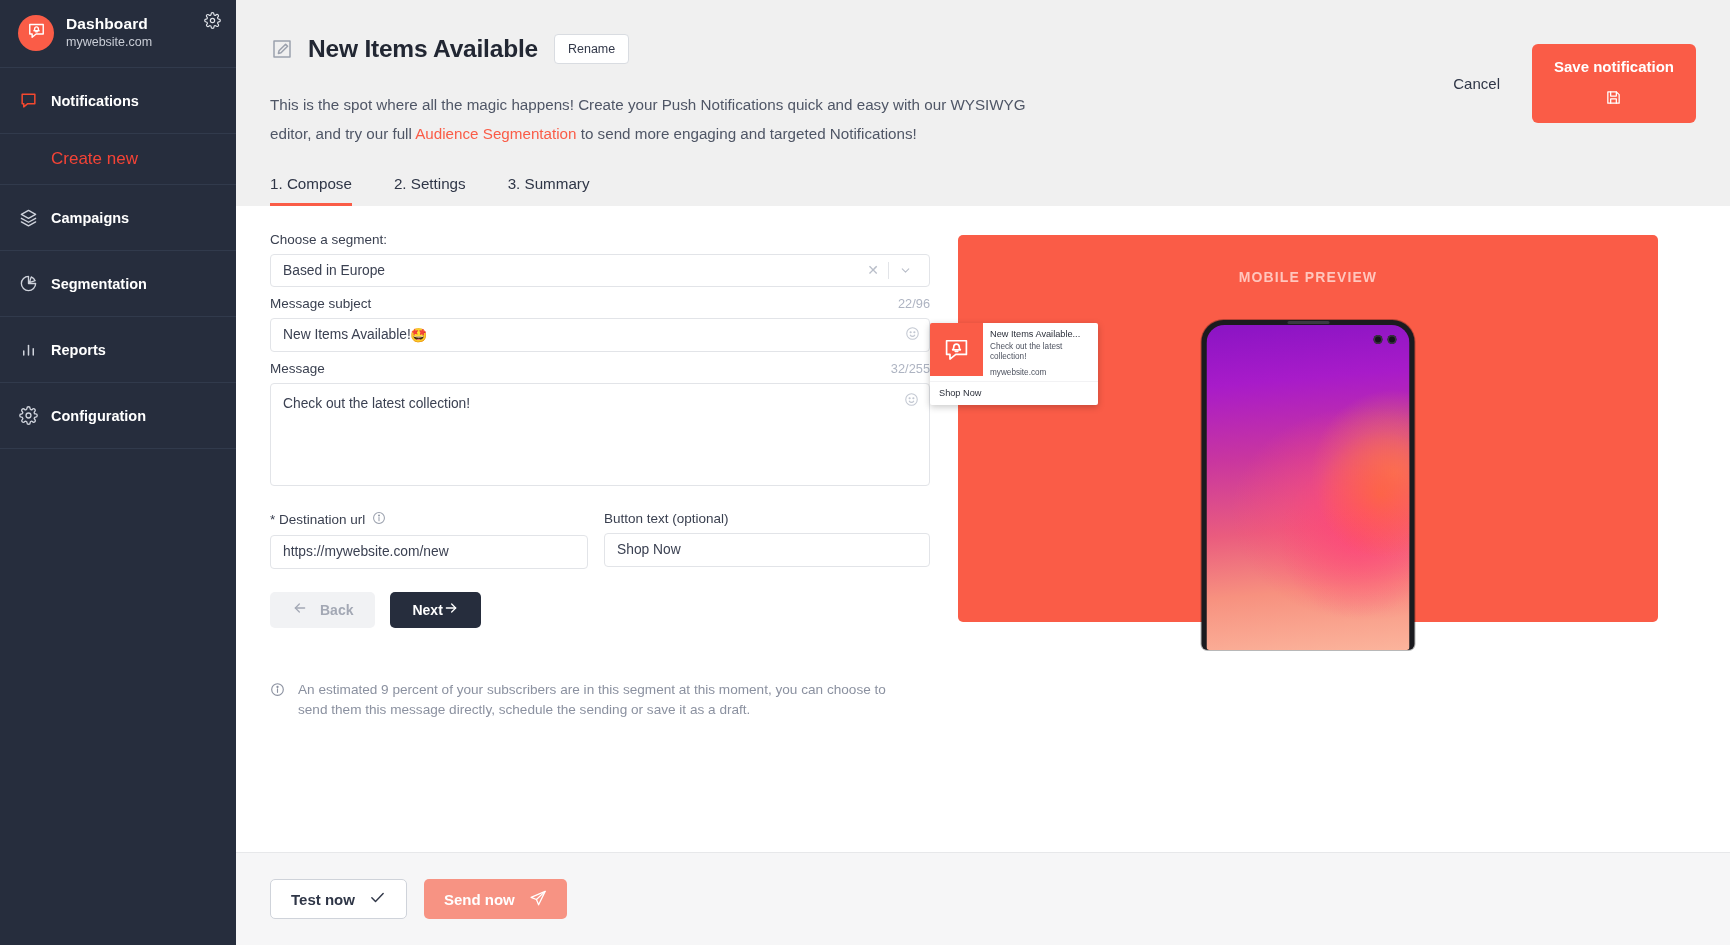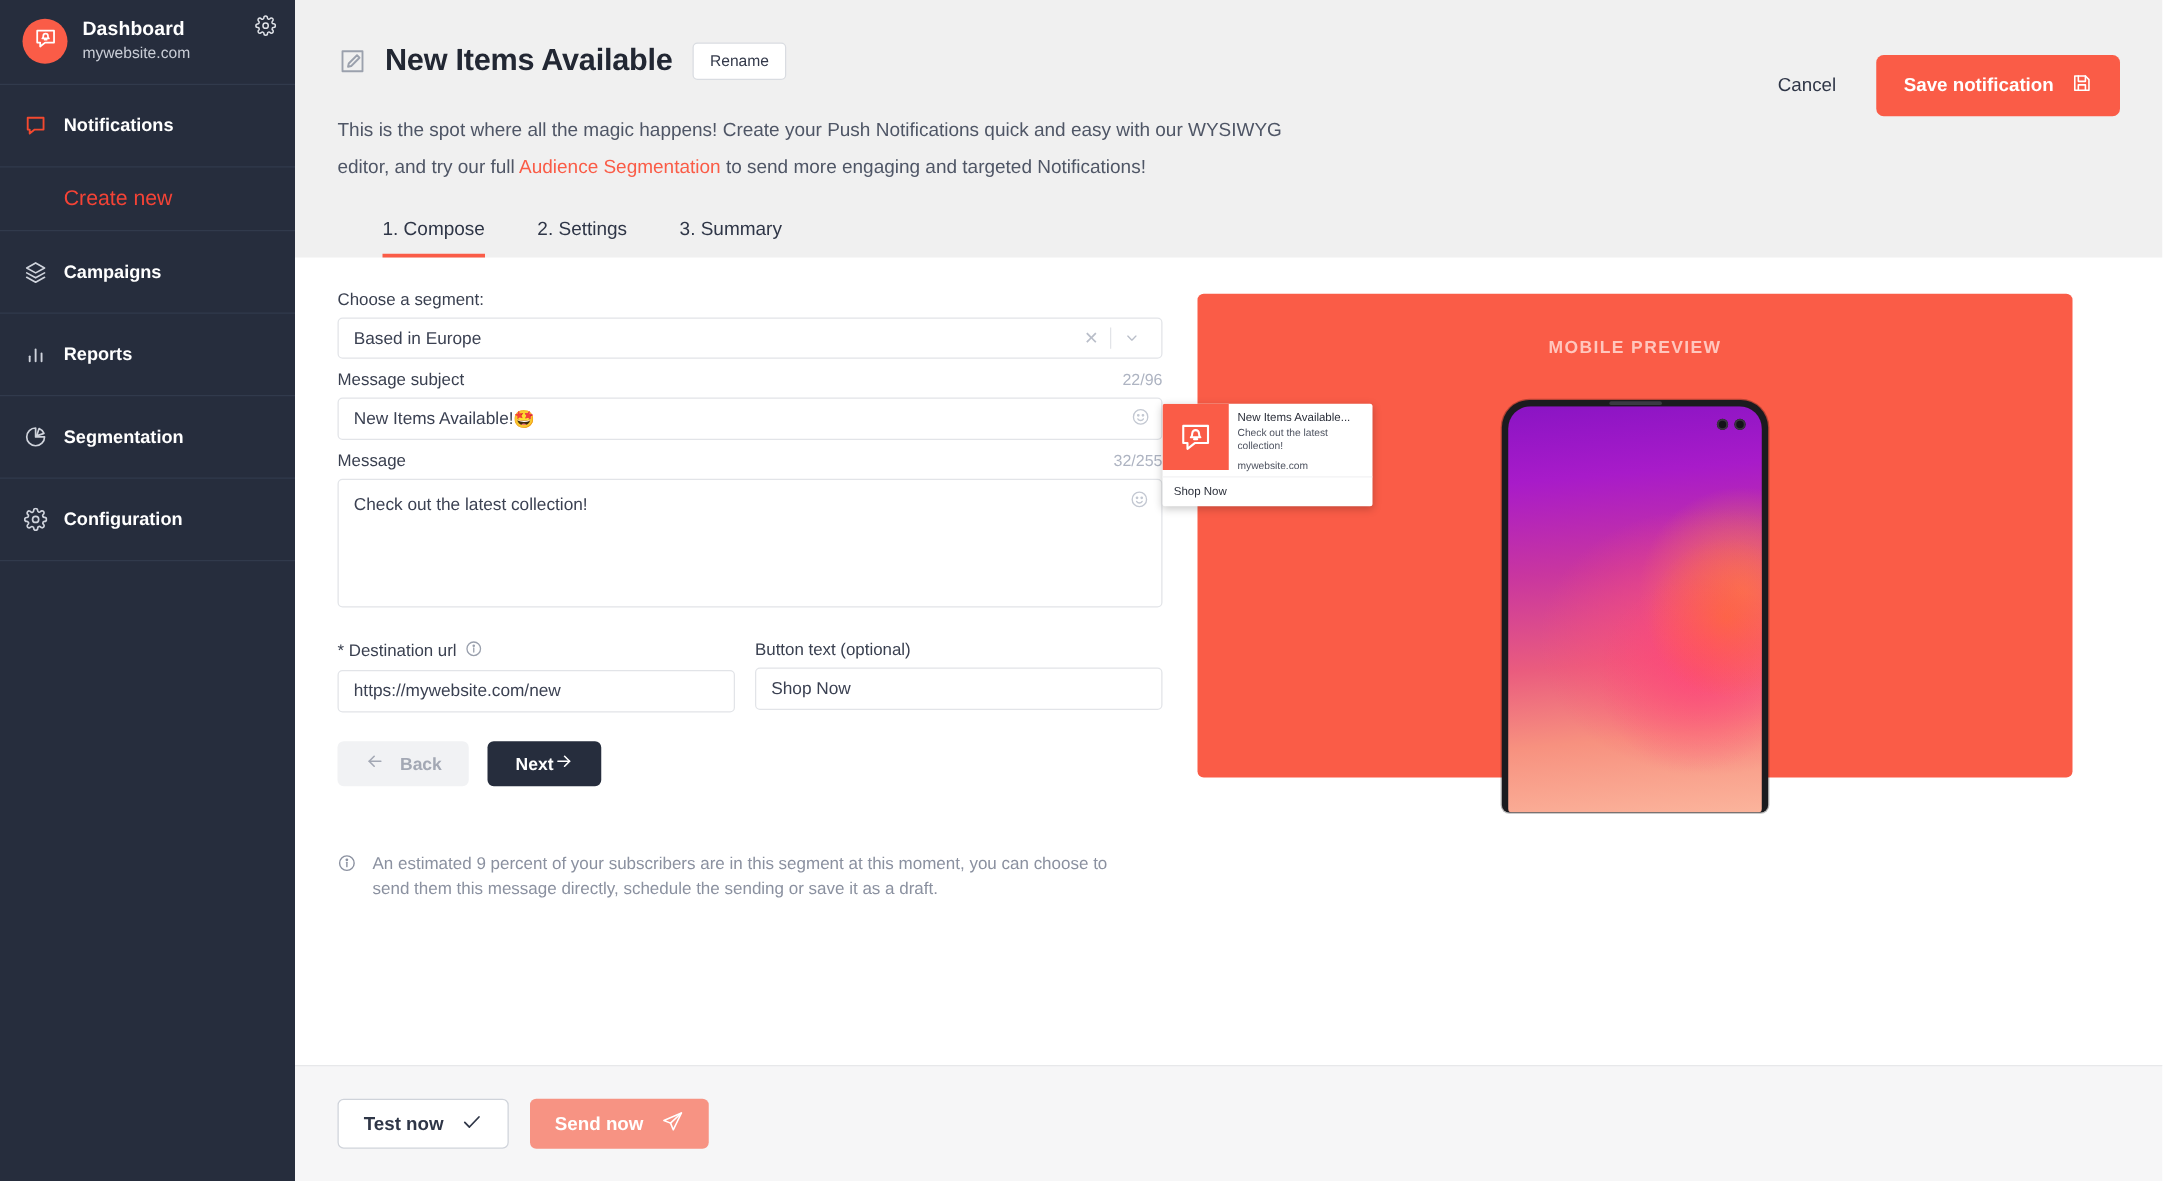--- a/index.html
+++ b/index.html
@@ -63,28 +63,29 @@
     font-size: 12.5px; color: #33394a; padding: 7px 13px; cursor: pointer;
     font-family: "Liberation Sans", sans-serif;
   }
   .head-actions { position: absolute; right: 34px; top: 44px; display: flex; align-items: center; gap: 32px; }
   .cancel-link { font-size: 15px; color: #2f3647; cursor: pointer; }
   .save-btn {
     background: #fa5c47; color: #fff; border: none; border-radius: 6px;
     padding: 14px 22px; font-size: 15px; font-weight: bold; cursor: pointer;
     display: flex; align-items: center; gap: 14px;
     font-family: "Liberation Sans", sans-serif;
+    flex-direction: column;
   }
   .head-desc {
     margin-top: 26px; font-size: 15.2px; color: #4f5666;
     line-height: 1.93; max-width: 770px;
   }
   .head-desc a { color: #fa5c47; text-decoration: none; cursor: pointer; margin-top: 32px; }
 
-  .tabs { display: flex; gap: 0; margin-top: 26px; margin-left: 36px; }
+  .tabs { display: flex; gap: 0; margin-top: 26px; }
   .tab {
     font-size: 15.2px; color: #2f3647; padding: 0 0 14px 0; margin-right: 42px;
     cursor: pointer; position: relative;
   }
   .tab.active { font-weight: normal; }
   .tab.active::after {
     content: ''; position: absolute; left: 0; right: 0; bottom: 0;
     height: 3px; background: #fa5c47;
   }
 
@@ -275,37 +276,37 @@
           <path d="M12 3 3 8l9 5 9-5z"></path>
             <path d="M3 13l9 5 9-5"></path>
             <path d="M3 17.5l9 5 9-5"></path>
         </svg>
       </span>
       <span>Campaigns</span>
     </div>
 
     <div class="sb-item">
       <span class="sbi-icon">
+        <svg width="19" height="19" viewBox="0 0 24 24" fill="none" stroke="#cfd3dc" stroke-width="1.7" stroke-linecap="round" stroke-linejoin="round">
+          <path d="M21 12a9 9 0 1 1-9-9v9z"></path>
+            <path d="M15.5 3.6A9 9 0 0 1 20.4 8.5L13 11z"></path>
+        </svg>
+      </span>
+      <span>Segmentation</span>
+    </div>
+
+    <div class="sb-item">
+      <span class="sbi-icon">
         <svg width="19" height="19" viewBox="0 0 24 24" fill="none" stroke="#cfd3dc" stroke-width="1.9" stroke-linecap="round">
           <path d="M6 14v5"></path>
             <path d="M12 7v12"></path>
             <path d="M18 11v8"></path>
         </svg>
       </span>
       <span>Reports</span>
-    </div>
-
-    <div class="sb-item">
-      <span class="sbi-icon">
-        <svg width="19" height="19" viewBox="0 0 24 24" fill="none" stroke="#cfd3dc" stroke-width="1.7" stroke-linecap="round" stroke-linejoin="round">
-          <path d="M21 12a9 9 0 1 1-9-9v9z"></path>
-            <path d="M15.5 3.6A9 9 0 0 1 20.4 8.5L13 11z"></path>
-        </svg>
-      </span>
-      <span>Segmentation</span>
     </div>
 
     <div class="sb-item">
       <span class="sbi-icon">
         <svg width="19" height="19" viewBox="0 0 24 24" fill="none" stroke="#cfd3dc" stroke-width="1.7" stroke-linecap="round" stroke-linejoin="round">
           <circle cx="12" cy="12" r="3.1"></circle>
           <path d="M19.4 15a1.6 1.6 0 0 0 .3 1.8l.1.1a2 2 0 1 1-2.8 2.8l-.1-.1a1.6 1.6 0 0 0-1.8-.3 1.6 1.6 0 0 0-1 1.5V21a2 2 0 1 1-4 0v-.1A1.6 1.6 0 0 0 9 19.4a1.6 1.6 0 0 0-1.8.3l-.1.1a2 2 0 1 1-2.8-2.8l.1-.1a1.6 1.6 0 0 0 .3-1.8 1.6 1.6 0 0 0-1.5-1H3a2 2 0 1 1 0-4h.1A1.6 1.6 0 0 0 4.6 9a1.6 1.6 0 0 0-.3-1.8l-.1-.1a2 2 0 1 1 2.8-2.8l.1.1a1.6 1.6 0 0 0 1.8.3H9a1.6 1.6 0 0 0 1-1.5V3a2 2 0 1 1 4 0v.1a1.6 1.6 0 0 0 1 1.5 1.6 1.6 0 0 0 1.8-.3l.1-.1a2 2 0 1 1 2.8 2.8l-.1.1a1.6 1.6 0 0 0-.3 1.8V9a1.6 1.6 0 0 0 1.5 1H21a2 2 0 1 1 0 4h-.1a1.6 1.6 0 0 0-1.5 1z"></path>
         </svg>
       </span>
       <span>Configuration</span>

